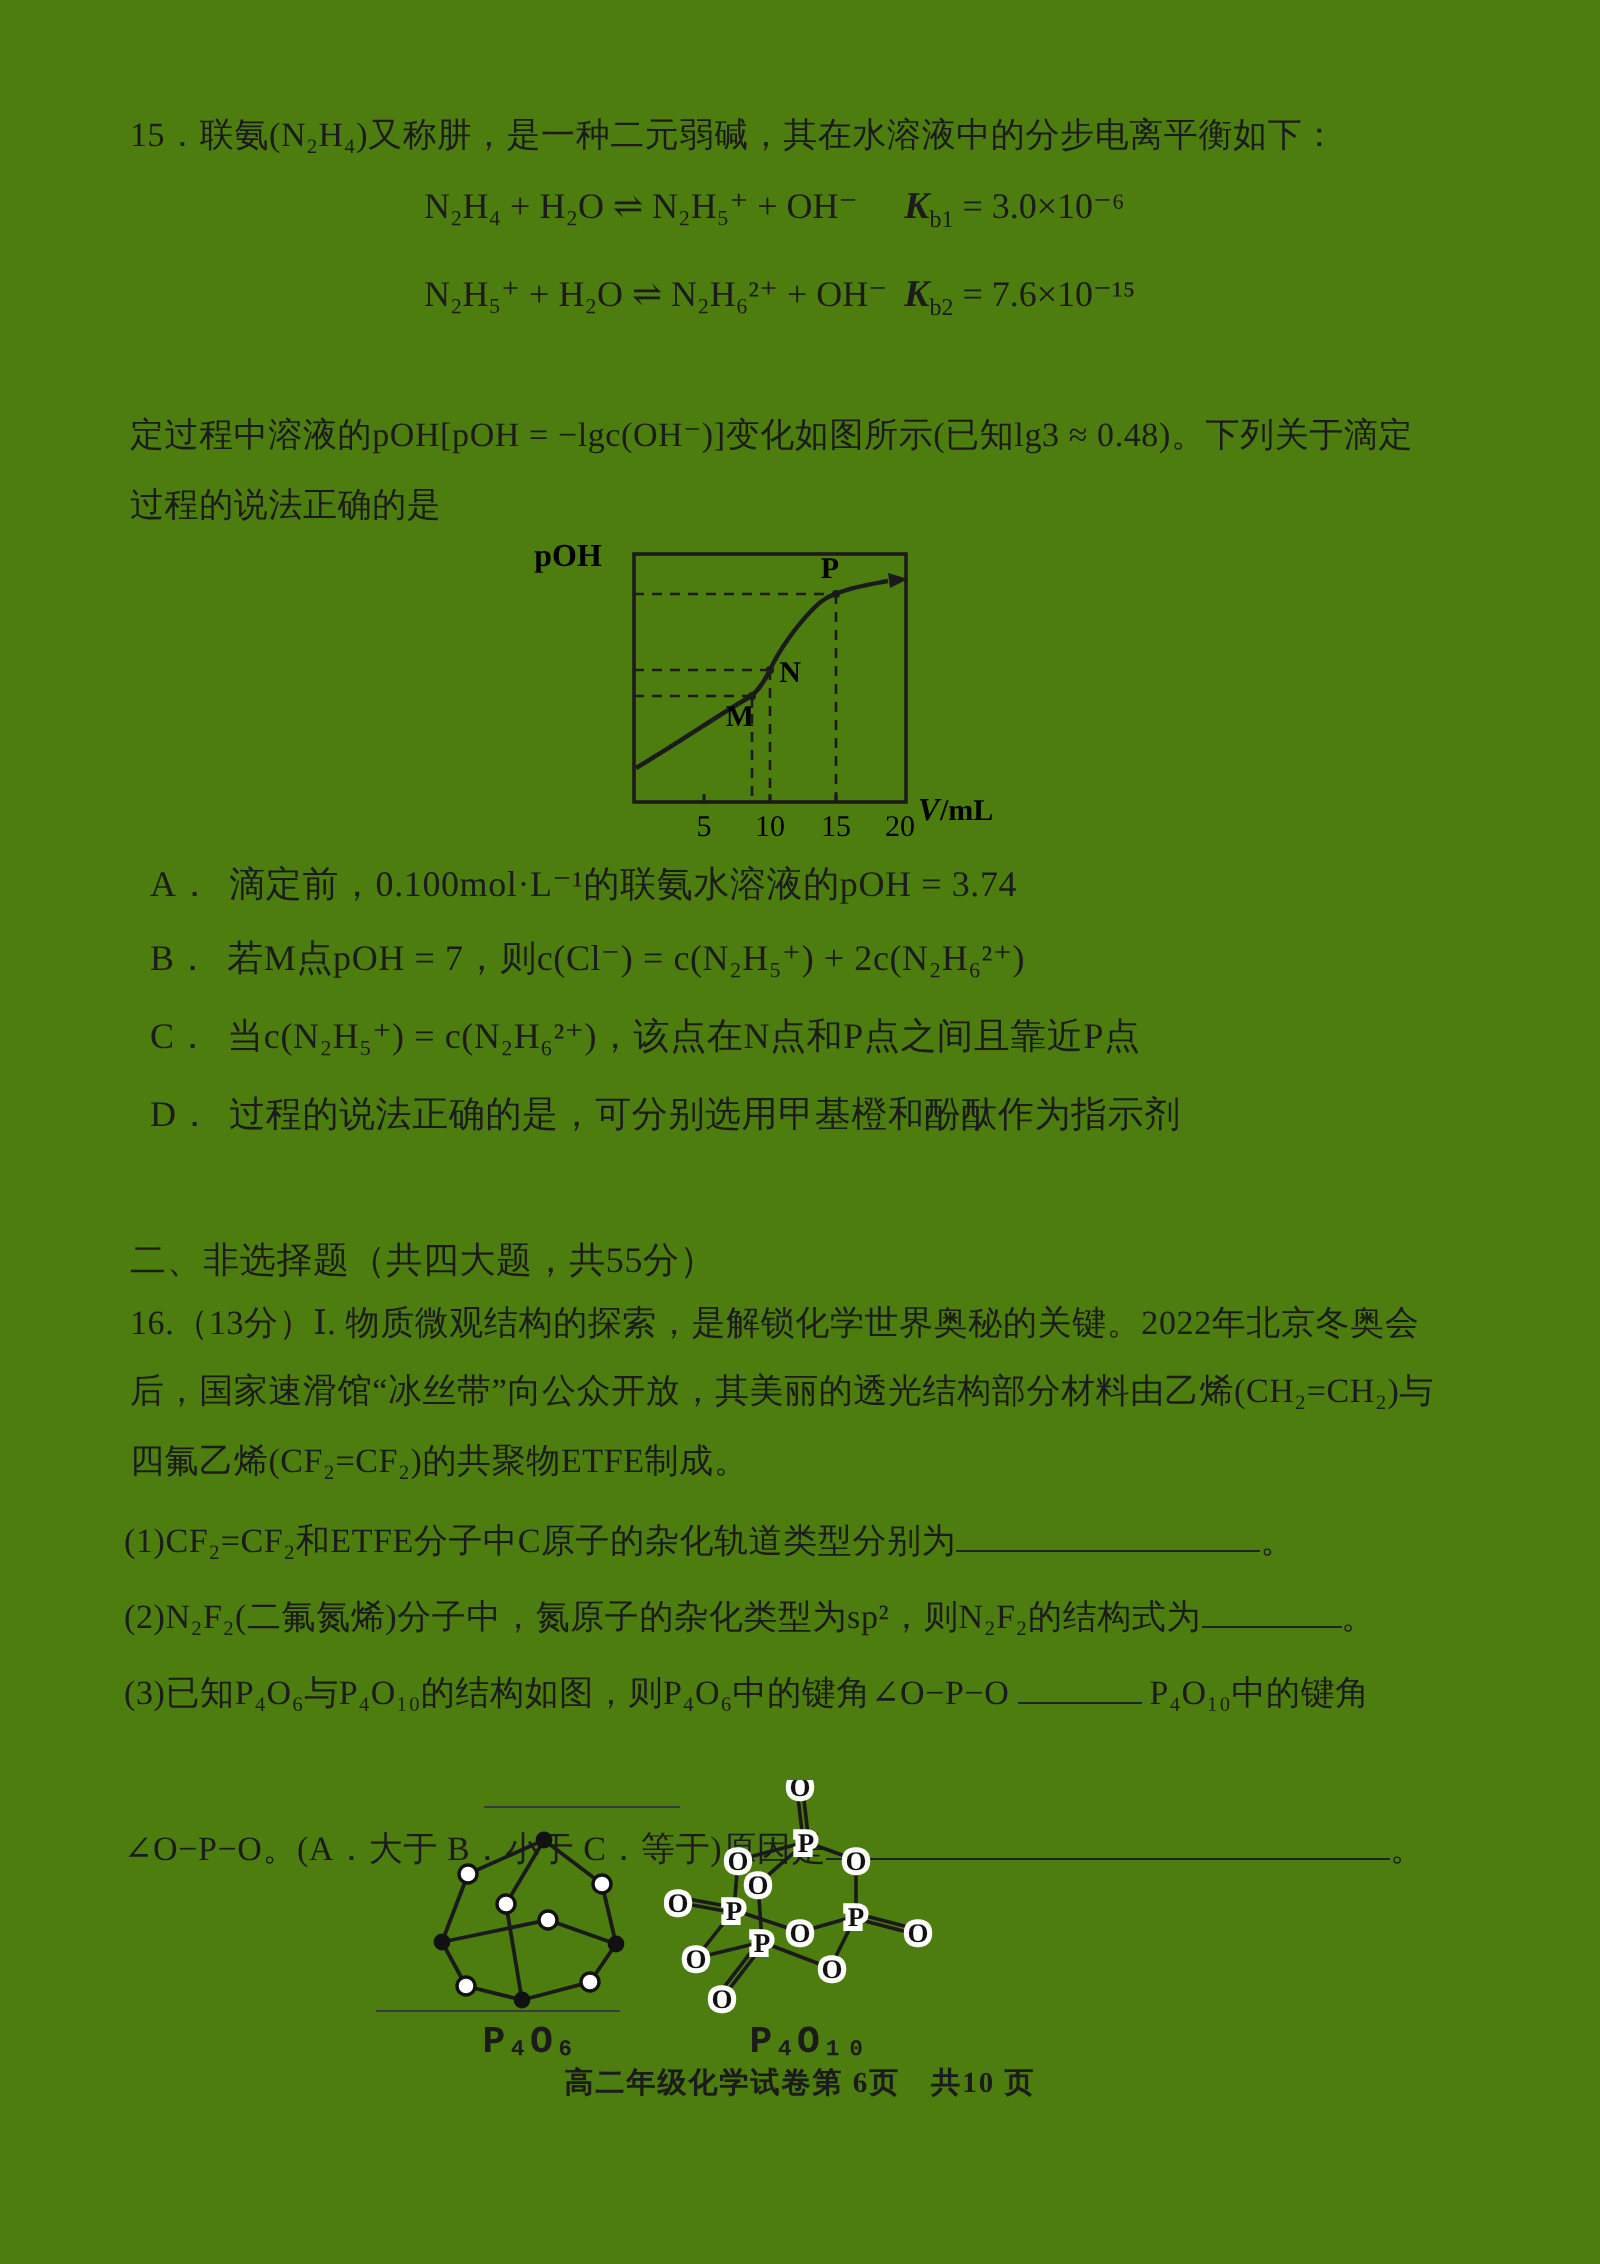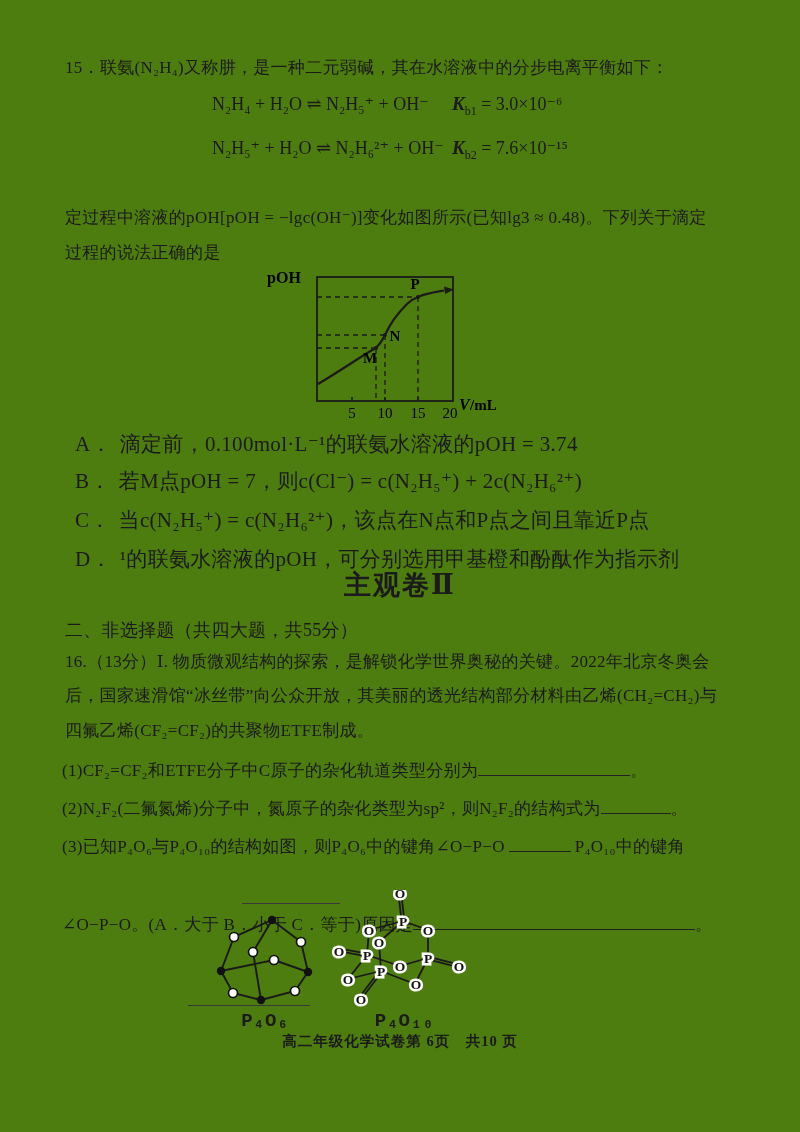--- a/index.html
+++ b/index.html
@@ -5,21 +5,21 @@
   html,body{margin:0;padding:0;background:#e8e8e8;}
   .page{
     position:relative;width:800px;height:1132px;margin:0 auto;
     background:#4d7c0f;color:#1b1b1b;overflow:hidden;
     font-family:"Liberation Serif","DejaVu Serif",serif;
   }
   .line{position:absolute;font-size:17px;white-space:nowrap;letter-spacing:.3px;}
   .eq{position:absolute;font-size:18px;white-space:nowrap;}
   .eq .ksym{font-style:italic;font-weight:bold;font-size:19px;}
   .eq sub{font-size:12px;}
-  .opt{position:absolute;font-size:21px;white-space:nowrap;letter-spacing:.3px;}
+  .opt{position:absolute;font-size:18px;white-space:nowrap;letter-spacing:.3px;}
   .opt .olabel{margin-right:8px;}
   .heading{position:absolute;width:100%;text-align:center;font-size:27px;font-weight:bold;letter-spacing:2px;}
   .blank{display:inline-block;border-bottom:1.6px solid #222;height:1.05em;vertical-align:baseline;}
   .strayline{position:absolute;border-top:1.6px solid #3a3a3a;}
   .caption{position:absolute;text-align:center;font-size:19px;font-weight:bold;letter-spacing:.5px;font-family:Liberation Mono, monospace;}
   .footer{position:absolute;width:100%;text-align:center;font-size:14.5px;font-weight:bold;letter-spacing:1px;}
   svg text{font-family:"Liberation Serif","DejaVu Serif",serif;}
 </style>
 </head>
 <body>
@@ -87,24 +87,23 @@
   <div class="opt" style="top:430px;left:75px;">
     <span class="olabel">A．</span><span>滴定前，0.100mol·L⁻¹的联氨水溶液的pOH = 3.74</span>
   </div>
   <div class="opt" style="top:467px;left:75px;">
     <span class="olabel">B．</span><span>若M点pOH = 7，则c(Cl⁻) = c(N₂H₅⁺) + 2c(N₂H₆²⁺)</span>
   </div>
   <div class="opt" style="top:506px;left:75px;">
     <span class="olabel">C．</span><span>当c(N₂H₅⁺) = c(N₂H₆²⁺)，该点在N点和P点之间且靠近P点</span>
   </div>
   <div class="opt" style="top:545px;left:75px;">
-    <span class="olabel">D．</span><span>¹的联氨水溶液的pOH，可分别选用甲基橙和酚酞作为指示剂</span>
+    <span class="olabel">D．</span><span>过程的说法正确的是，可分别选用甲基橙和酚酞作为指示剂</span>
   </div>
 
-  <div class="heading" style="top:567px;">主观卷Ⅱ</div>
   <div class="line" style="top:618px;left:65px;font-size:18px;">二、非选择题（共四大题，共55分）</div>
 
   <div class="line" style="top:650px;left:65px;">16.（13分）Ⅰ. 物质微观结构的探索，是解锁化学世界奥秘的关键。2022年北京冬奥会</div>
   <div class="line" style="top:684px;left:65px;">后，国家速滑馆“冰丝带”向公众开放，其美丽的透光结构部分材料由乙烯(CH₂=CH₂)与</div>
   <div class="line" style="top:719px;left:65px;">四氟乙烯(CF₂=CF₂)的共聚物ETFE制成。</div>
 
   <div class="line" style="top:757px;left:62px;">
     <span>(1)CF₂=CF₂和ETFE分子中C原子的杂化轨道类型分别为</span><span class="blank" style="width:152px;"></span><span>。</span>
   </div>
   <div class="line" style="top:795px;left:62px;">

